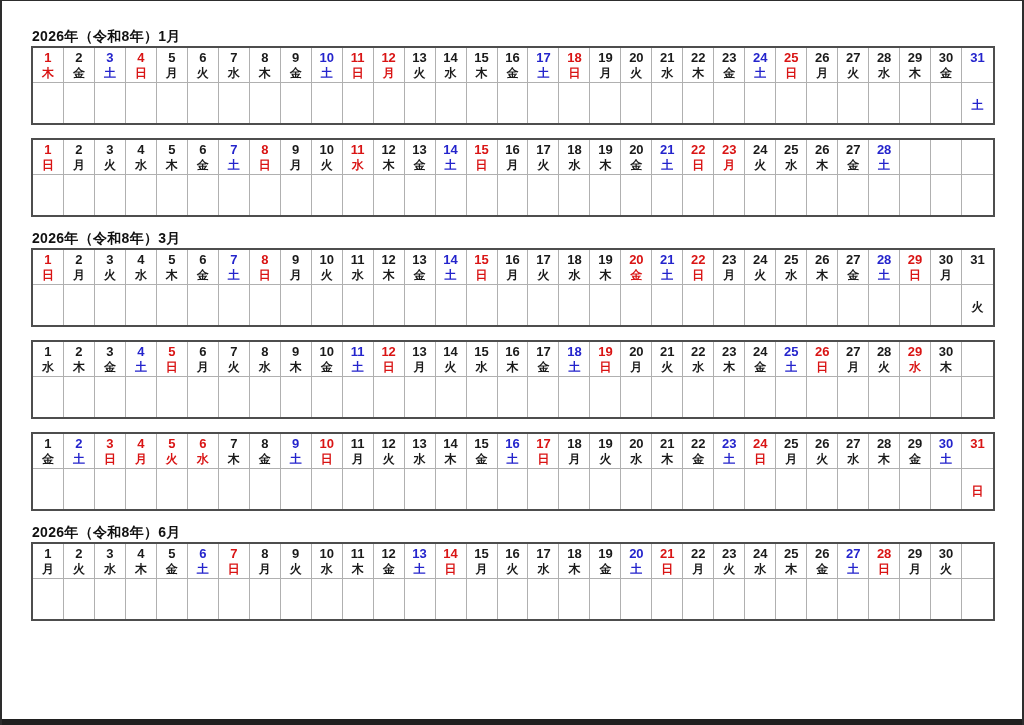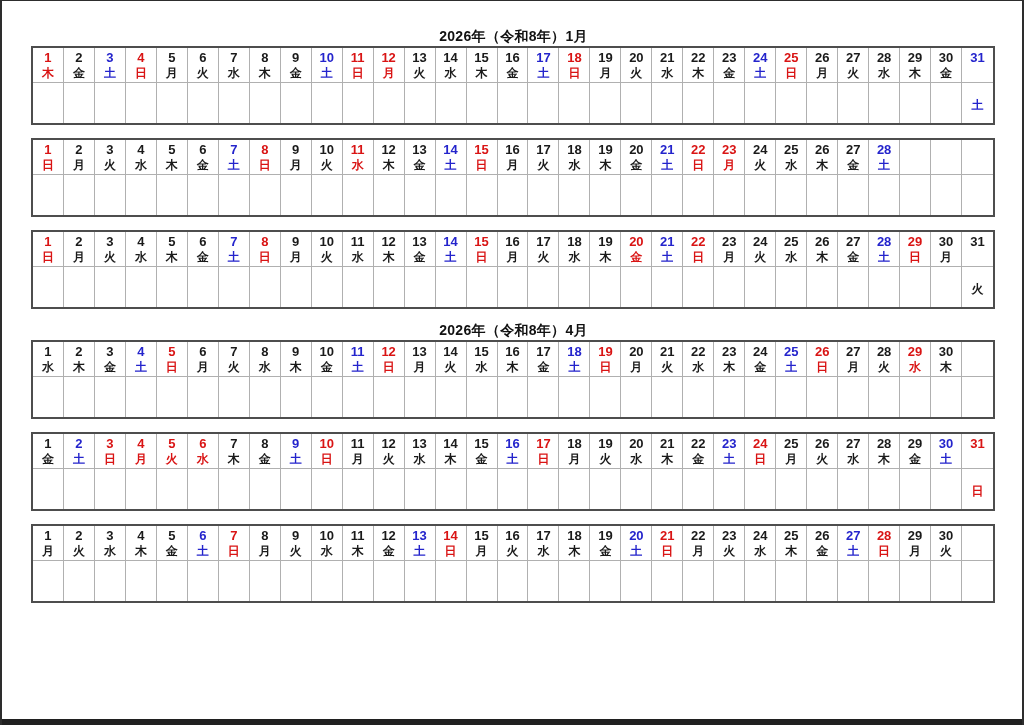--- a/index.html
+++ b/index.html
@@ -9,21 +9,20 @@
     overflow: hidden;
   }
   .frame {
     box-sizing: border-box;
     width: 1024px; height: 725px;
     border-top: 1px solid #2d2d2d;
     border-left: 2px solid #2d2d2d;
     border-right: 2px solid #2d2d2d;
     background: #fff;
     position: relative;
-    text-align: center;
   }
   .bottom-bar {
     position: absolute; left: 0; bottom: 0;
     width: 100%; height: 6px;
     background: #202020;
   }
   .content { padding: 27px 0 0 29px; }
   .month { margin-bottom: 13px; width: 964px; }
   .month-title {
     margin: 0 0 2px 1px;
@@ -367,20 +366,21 @@
           <div class="cell body"></div>
           <div class="cell body"></div>
           <div class="cell body"></div>
           <div class="cell body"></div>
           <div class="cell body"></div>
           <div class="cell body"></div>
           <div class="cell body last-col"></div>
         </div>
       </section>
       <section class="month">
+        <h2 class="month-title">2026年（令和8年）3月</h2>
         <div class="cal">
           <div class="cell head">
             <span class="num c-red">1</span>
             <span class="wd c-red">日</span>
           </div>
           <div class="cell head">
             <span class="num c-black">2</span>
             <span class="wd c-black">月</span>
           </div>
           <div class="cell head">
@@ -492,177 +492,20 @@
             <span class="wd c-red">日</span>
           </div>
           <div class="cell head">
             <span class="num c-black">30</span>
             <span class="wd c-black">月</span>
           </div>
           <div class="cell head last-col">
             <span class="num c-black">31</span>
             <span class="wd c-black">火</span>
           </div>
-          <div class="cell body"></div>
-          <div class="cell body"></div>
-          <div class="cell body"></div>
-          <div class="cell body"></div>
-          <div class="cell body"></div>
-          <div class="cell body"></div>
-          <div class="cell body"></div>
-          <div class="cell body"></div>
-          <div class="cell body"></div>
-          <div class="cell body"></div>
-          <div class="cell body"></div>
-          <div class="cell body"></div>
-          <div class="cell body"></div>
-          <div class="cell body"></div>
-          <div class="cell body"></div>
-          <div class="cell body"></div>
-          <div class="cell body"></div>
-          <div class="cell body"></div>
-          <div class="cell body"></div>
-          <div class="cell body"></div>
-          <div class="cell body"></div>
-          <div class="cell body"></div>
-          <div class="cell body"></div>
-          <div class="cell body"></div>
-          <div class="cell body"></div>
-          <div class="cell body"></div>
-          <div class="cell body"></div>
-          <div class="cell body"></div>
-          <div class="cell body"></div>
-          <div class="cell body"></div>
-          <div class="cell body last-col"></div>
-        </div>
-      </section>
-      <section class="month">
-        <h2 class="month-title">2026年（令和8年）4月</h2>
-        <div class="cal">
-          <div class="cell head">
-            <span class="num c-black">1</span>
-            <span class="wd c-black">水</span>
-          </div>
-          <div class="cell head">
-            <span class="num c-black">2</span>
-            <span class="wd c-black">木</span>
-          </div>
-          <div class="cell head">
-            <span class="num c-black">3</span>
-            <span class="wd c-black">金</span>
-          </div>
-          <div class="cell head">
-            <span class="num c-blue">4</span>
-            <span class="wd c-blue">土</span>
-          </div>
-          <div class="cell head">
-            <span class="num c-red">5</span>
-            <span class="wd c-red">日</span>
-          </div>
-          <div class="cell head">
-            <span class="num c-black">6</span>
-            <span class="wd c-black">月</span>
-          </div>
-          <div class="cell head">
-            <span class="num c-black">7</span>
-            <span class="wd c-black">火</span>
-          </div>
-          <div class="cell head">
-            <span class="num c-black">8</span>
-            <span class="wd c-black">水</span>
-          </div>
-          <div class="cell head">
-            <span class="num c-black">9</span>
-            <span class="wd c-black">木</span>
-          </div>
-          <div class="cell head">
-            <span class="num c-black">10</span>
-            <span class="wd c-black">金</span>
-          </div>
-          <div class="cell head">
-            <span class="num c-blue">11</span>
-            <span class="wd c-blue">土</span>
-          </div>
-          <div class="cell head">
-            <span class="num c-red">12</span>
-            <span class="wd c-red">日</span>
-          </div>
-          <div class="cell head">
-            <span class="num c-black">13</span>
-            <span class="wd c-black">月</span>
-          </div>
-          <div class="cell head">
-            <span class="num c-black">14</span>
-            <span class="wd c-black">火</span>
-          </div>
-          <div class="cell head">
-            <span class="num c-black">15</span>
-            <span class="wd c-black">水</span>
-          </div>
-          <div class="cell head">
-            <span class="num c-black">16</span>
-            <span class="wd c-black">木</span>
-          </div>
-          <div class="cell head">
-            <span class="num c-black">17</span>
-            <span class="wd c-black">金</span>
-          </div>
-          <div class="cell head">
-            <span class="num c-blue">18</span>
-            <span class="wd c-blue">土</span>
-          </div>
-          <div class="cell head">
-            <span class="num c-red">19</span>
-            <span class="wd c-red">日</span>
-          </div>
-          <div class="cell head">
-            <span class="num c-black">20</span>
-            <span class="wd c-black">月</span>
-          </div>
-          <div class="cell head">
-            <span class="num c-black">21</span>
-            <span class="wd c-black">火</span>
-          </div>
-          <div class="cell head">
-            <span class="num c-black">22</span>
-            <span class="wd c-black">水</span>
-          </div>
-          <div class="cell head">
-            <span class="num c-black">23</span>
-            <span class="wd c-black">木</span>
-          </div>
-          <div class="cell head">
-            <span class="num c-black">24</span>
-            <span class="wd c-black">金</span>
-          </div>
-          <div class="cell head">
-            <span class="num c-blue">25</span>
-            <span class="wd c-blue">土</span>
-          </div>
-          <div class="cell head">
-            <span class="num c-red">26</span>
-            <span class="wd c-red">日</span>
-          </div>
-          <div class="cell head">
-            <span class="num c-black">27</span>
-            <span class="wd c-black">月</span>
-          </div>
-          <div class="cell head">
-            <span class="num c-black">28</span>
-            <span class="wd c-black">火</span>
-          </div>
-          <div class="cell head">
-            <span class="num c-red">29</span>
-            <span class="wd c-red">水</span>
-          </div>
-          <div class="cell head">
-            <span class="num c-black">30</span>
-            <span class="wd c-black">木</span>
-          </div>
-          <div class="cell head last-col"></div>
           <div class="cell body"></div>
           <div class="cell body"></div>
           <div class="cell body"></div>
           <div class="cell body"></div>
           <div class="cell body"></div>
           <div class="cell body"></div>
           <div class="cell body"></div>
           <div class="cell body"></div>
           <div class="cell body"></div>
           <div class="cell body"></div>
@@ -686,142 +529,139 @@
           <div class="cell body"></div>
           <div class="cell body"></div>
           <div class="cell body"></div>
           <div class="cell body last-col"></div>
         </div>
       </section>
       <section class="month">
         <div class="cal">
           <div class="cell head">
             <span class="num c-black">1</span>
-            <span class="wd c-black">金</span>
-          </div>
-          <div class="cell head">
-            <span class="num c-blue">2</span>
-            <span class="wd c-blue">土</span>
-          </div>
-          <div class="cell head">
-            <span class="num c-red">3</span>
-            <span class="wd c-red">日</span>
-          </div>
-          <div class="cell head">
-            <span class="num c-red">4</span>
-            <span class="wd c-red">月</span>
+            <span class="wd c-black">水</span>
+          </div>
+          <div class="cell head">
+            <span class="num c-black">2</span>
+            <span class="wd c-black">木</span>
+          </div>
+          <div class="cell head">
+            <span class="num c-black">3</span>
+            <span class="wd c-black">金</span>
+          </div>
+          <div class="cell head">
+            <span class="num c-blue">4</span>
+            <span class="wd c-blue">土</span>
           </div>
           <div class="cell head">
             <span class="num c-red">5</span>
-            <span class="wd c-red">火</span>
-          </div>
-          <div class="cell head">
-            <span class="num c-red">6</span>
+            <span class="wd c-red">日</span>
+          </div>
+          <div class="cell head">
+            <span class="num c-black">6</span>
+            <span class="wd c-black">月</span>
+          </div>
+          <div class="cell head">
+            <span class="num c-black">7</span>
+            <span class="wd c-black">火</span>
+          </div>
+          <div class="cell head">
+            <span class="num c-black">8</span>
+            <span class="wd c-black">水</span>
+          </div>
+          <div class="cell head">
+            <span class="num c-black">9</span>
+            <span class="wd c-black">木</span>
+          </div>
+          <div class="cell head">
+            <span class="num c-black">10</span>
+            <span class="wd c-black">金</span>
+          </div>
+          <div class="cell head">
+            <span class="num c-blue">11</span>
+            <span class="wd c-blue">土</span>
+          </div>
+          <div class="cell head">
+            <span class="num c-red">12</span>
+            <span class="wd c-red">日</span>
+          </div>
+          <div class="cell head">
+            <span class="num c-black">13</span>
+            <span class="wd c-black">月</span>
+          </div>
+          <div class="cell head">
+            <span class="num c-black">14</span>
+            <span class="wd c-black">火</span>
+          </div>
+          <div class="cell head">
+            <span class="num c-black">15</span>
+            <span class="wd c-black">水</span>
+          </div>
+          <div class="cell head">
+            <span class="num c-black">16</span>
+            <span class="wd c-black">木</span>
+          </div>
+          <div class="cell head">
+            <span class="num c-black">17</span>
+            <span class="wd c-black">金</span>
+          </div>
+          <div class="cell head">
+            <span class="num c-blue">18</span>
+            <span class="wd c-blue">土</span>
+          </div>
+          <div class="cell head">
+            <span class="num c-red">19</span>
+            <span class="wd c-red">日</span>
+          </div>
+          <div class="cell head">
+            <span class="num c-black">20</span>
+            <span class="wd c-black">月</span>
+          </div>
+          <div class="cell head">
+            <span class="num c-black">21</span>
+            <span class="wd c-black">火</span>
+          </div>
+          <div class="cell head">
+            <span class="num c-black">22</span>
+            <span class="wd c-black">水</span>
+          </div>
+          <div class="cell head">
+            <span class="num c-black">23</span>
+            <span class="wd c-black">木</span>
+          </div>
+          <div class="cell head">
+            <span class="num c-black">24</span>
+            <span class="wd c-black">金</span>
+          </div>
+          <div class="cell head">
+            <span class="num c-blue">25</span>
+            <span class="wd c-blue">土</span>
+          </div>
+          <div class="cell head">
+            <span class="num c-red">26</span>
+            <span class="wd c-red">日</span>
+          </div>
+          <div class="cell head">
+            <span class="num c-black">27</span>
+            <span class="wd c-black">月</span>
+          </div>
+          <div class="cell head">
+            <span class="num c-black">28</span>
+            <span class="wd c-black">火</span>
+          </div>
+          <div class="cell head">
+            <span class="num c-red">29</span>
             <span class="wd c-red">水</span>
           </div>
           <div class="cell head">
-            <span class="num c-black">7</span>
-            <span class="wd c-black">木</span>
-          </div>
-          <div class="cell head">
-            <span class="num c-black">8</span>
-            <span class="wd c-black">金</span>
-          </div>
-          <div class="cell head">
-            <span class="num c-blue">9</span>
-            <span class="wd c-blue">土</span>
-          </div>
-          <div class="cell head">
-            <span class="num c-red">10</span>
-            <span class="wd c-red">日</span>
-          </div>
-          <div class="cell head">
-            <span class="num c-black">11</span>
-            <span class="wd c-black">月</span>
-          </div>
-          <div class="cell head">
-            <span class="num c-black">12</span>
-            <span class="wd c-black">火</span>
-          </div>
-          <div class="cell head">
-            <span class="num c-black">13</span>
-            <span class="wd c-black">水</span>
-          </div>
-          <div class="cell head">
-            <span class="num c-black">14</span>
-            <span class="wd c-black">木</span>
-          </div>
-          <div class="cell head">
-            <span class="num c-black">15</span>
-            <span class="wd c-black">金</span>
-          </div>
-          <div class="cell head">
-            <span class="num c-blue">16</span>
-            <span class="wd c-blue">土</span>
-          </div>
-          <div class="cell head">
-            <span class="num c-red">17</span>
-            <span class="wd c-red">日</span>
-          </div>
-          <div class="cell head">
-            <span class="num c-black">18</span>
-            <span class="wd c-black">月</span>
-          </div>
-          <div class="cell head">
-            <span class="num c-black">19</span>
-            <span class="wd c-black">火</span>
-          </div>
-          <div class="cell head">
-            <span class="num c-black">20</span>
-            <span class="wd c-black">水</span>
-          </div>
-          <div class="cell head">
-            <span class="num c-black">21</span>
-            <span class="wd c-black">木</span>
-          </div>
-          <div class="cell head">
-            <span class="num c-black">22</span>
-            <span class="wd c-black">金</span>
-          </div>
-          <div class="cell head">
-            <span class="num c-blue">23</span>
-            <span class="wd c-blue">土</span>
-          </div>
-          <div class="cell head">
-            <span class="num c-red">24</span>
-            <span class="wd c-red">日</span>
-          </div>
-          <div class="cell head">
-            <span class="num c-black">25</span>
-            <span class="wd c-black">月</span>
-          </div>
-          <div class="cell head">
-            <span class="num c-black">26</span>
-            <span class="wd c-black">火</span>
-          </div>
-          <div class="cell head">
-            <span class="num c-black">27</span>
-            <span class="wd c-black">水</span>
-          </div>
-          <div class="cell head">
-            <span class="num c-black">28</span>
-            <span class="wd c-black">木</span>
-          </div>
-          <div class="cell head">
-            <span class="num c-black">29</span>
-            <span class="wd c-black">金</span>
-          </div>
-          <div class="cell head">
-            <span class="num c-blue">30</span>
-            <span class="wd c-blue">土</span>
-          </div>
-          <div class="cell head last-col">
-            <span class="num c-red">31</span>
-            <span class="wd c-red">日</span>
-          </div>
+            <span class="num c-black">30</span>
+            <span class="wd c-black">木</span>
+          </div>
+          <div class="cell head last-col"></div>
           <div class="cell body"></div>
           <div class="cell body"></div>
           <div class="cell body"></div>
           <div class="cell body"></div>
           <div class="cell body"></div>
           <div class="cell body"></div>
           <div class="cell body"></div>
           <div class="cell body"></div>
           <div class="cell body"></div>
           <div class="cell body"></div>
@@ -842,20 +682,180 @@
           <div class="cell body"></div>
           <div class="cell body"></div>
           <div class="cell body"></div>
           <div class="cell body"></div>
           <div class="cell body"></div>
           <div class="cell body"></div>
           <div class="cell body last-col"></div>
         </div>
       </section>
       <section class="month">
+        <div class="cal">
+          <div class="cell head">
+            <span class="num c-black">1</span>
+            <span class="wd c-black">金</span>
+          </div>
+          <div class="cell head">
+            <span class="num c-blue">2</span>
+            <span class="wd c-blue">土</span>
+          </div>
+          <div class="cell head">
+            <span class="num c-red">3</span>
+            <span class="wd c-red">日</span>
+          </div>
+          <div class="cell head">
+            <span class="num c-red">4</span>
+            <span class="wd c-red">月</span>
+          </div>
+          <div class="cell head">
+            <span class="num c-red">5</span>
+            <span class="wd c-red">火</span>
+          </div>
+          <div class="cell head">
+            <span class="num c-red">6</span>
+            <span class="wd c-red">水</span>
+          </div>
+          <div class="cell head">
+            <span class="num c-black">7</span>
+            <span class="wd c-black">木</span>
+          </div>
+          <div class="cell head">
+            <span class="num c-black">8</span>
+            <span class="wd c-black">金</span>
+          </div>
+          <div class="cell head">
+            <span class="num c-blue">9</span>
+            <span class="wd c-blue">土</span>
+          </div>
+          <div class="cell head">
+            <span class="num c-red">10</span>
+            <span class="wd c-red">日</span>
+          </div>
+          <div class="cell head">
+            <span class="num c-black">11</span>
+            <span class="wd c-black">月</span>
+          </div>
+          <div class="cell head">
+            <span class="num c-black">12</span>
+            <span class="wd c-black">火</span>
+          </div>
+          <div class="cell head">
+            <span class="num c-black">13</span>
+            <span class="wd c-black">水</span>
+          </div>
+          <div class="cell head">
+            <span class="num c-black">14</span>
+            <span class="wd c-black">木</span>
+          </div>
+          <div class="cell head">
+            <span class="num c-black">15</span>
+            <span class="wd c-black">金</span>
+          </div>
+          <div class="cell head">
+            <span class="num c-blue">16</span>
+            <span class="wd c-blue">土</span>
+          </div>
+          <div class="cell head">
+            <span class="num c-red">17</span>
+            <span class="wd c-red">日</span>
+          </div>
+          <div class="cell head">
+            <span class="num c-black">18</span>
+            <span class="wd c-black">月</span>
+          </div>
+          <div class="cell head">
+            <span class="num c-black">19</span>
+            <span class="wd c-black">火</span>
+          </div>
+          <div class="cell head">
+            <span class="num c-black">20</span>
+            <span class="wd c-black">水</span>
+          </div>
+          <div class="cell head">
+            <span class="num c-black">21</span>
+            <span class="wd c-black">木</span>
+          </div>
+          <div class="cell head">
+            <span class="num c-black">22</span>
+            <span class="wd c-black">金</span>
+          </div>
+          <div class="cell head">
+            <span class="num c-blue">23</span>
+            <span class="wd c-blue">土</span>
+          </div>
+          <div class="cell head">
+            <span class="num c-red">24</span>
+            <span class="wd c-red">日</span>
+          </div>
+          <div class="cell head">
+            <span class="num c-black">25</span>
+            <span class="wd c-black">月</span>
+          </div>
+          <div class="cell head">
+            <span class="num c-black">26</span>
+            <span class="wd c-black">火</span>
+          </div>
+          <div class="cell head">
+            <span class="num c-black">27</span>
+            <span class="wd c-black">水</span>
+          </div>
+          <div class="cell head">
+            <span class="num c-black">28</span>
+            <span class="wd c-black">木</span>
+          </div>
+          <div class="cell head">
+            <span class="num c-black">29</span>
+            <span class="wd c-black">金</span>
+          </div>
+          <div class="cell head">
+            <span class="num c-blue">30</span>
+            <span class="wd c-blue">土</span>
+          </div>
+          <div class="cell head last-col">
+            <span class="num c-red">31</span>
+            <span class="wd c-red">日</span>
+          </div>
+          <div class="cell body"></div>
+          <div class="cell body"></div>
+          <div class="cell body"></div>
+          <div class="cell body"></div>
+          <div class="cell body"></div>
+          <div class="cell body"></div>
+          <div class="cell body"></div>
+          <div class="cell body"></div>
+          <div class="cell body"></div>
+          <div class="cell body"></div>
+          <div class="cell body"></div>
+          <div class="cell body"></div>
+          <div class="cell body"></div>
+          <div class="cell body"></div>
+          <div class="cell body"></div>
+          <div class="cell body"></div>
+          <div class="cell body"></div>
+          <div class="cell body"></div>
+          <div class="cell body"></div>
+          <div class="cell body"></div>
+          <div class="cell body"></div>
+          <div class="cell body"></div>
+          <div class="cell body"></div>
+          <div class="cell body"></div>
+          <div class="cell body"></div>
+          <div class="cell body"></div>
+          <div class="cell body"></div>
+          <div class="cell body"></div>
+          <div class="cell body"></div>
+          <div class="cell body"></div>
+          <div class="cell body last-col"></div>
+        </div>
+      </section>
+      <section class="month">
+        <h2 class="month-title">2026年（令和8年）6月</h2>
         <div class="cal">
           <div class="cell head">
             <span class="num c-black">1</span>
             <span class="wd c-black">月</span>
           </div>
           <div class="cell head">
             <span class="num c-black">2</span>
             <span class="wd c-black">火</span>
           </div>
           <div class="cell head">

